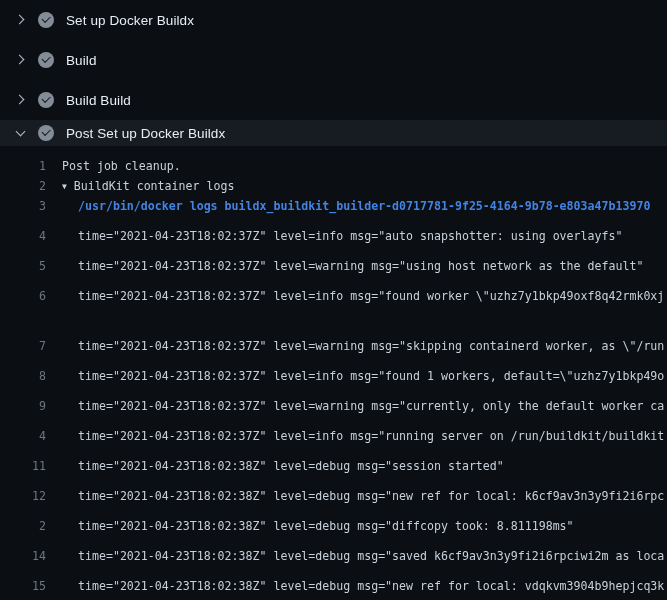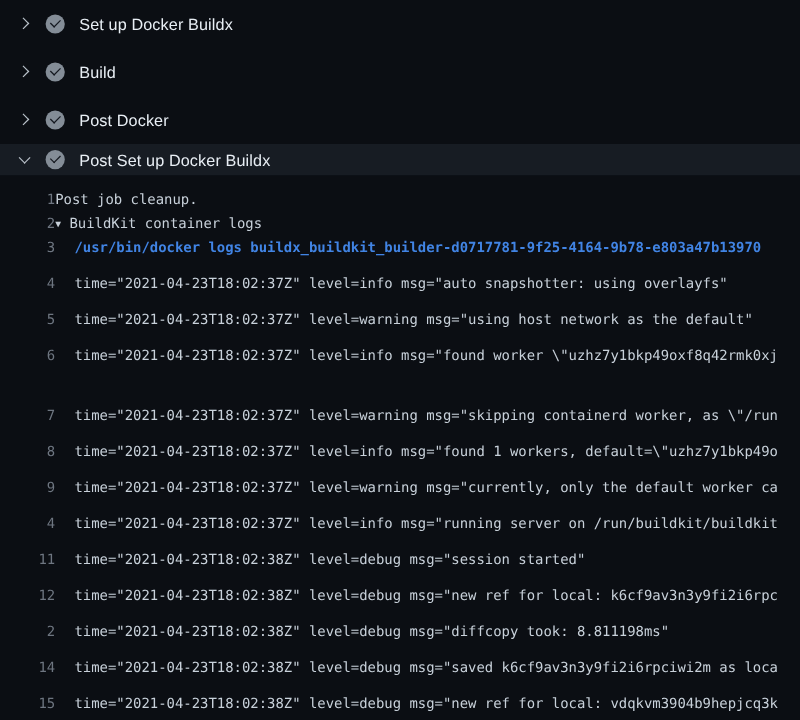--- a/index.html
+++ b/index.html
@@ -40,21 +40,21 @@
   .log {
     padding-top:10px;
     font-family:"DejaVu Sans Mono","Liberation Mono",monospace;
     font-size:11.6px;
   }
   .row { display:flex; height:20px; line-height:20px; white-space:pre; }
   .num {
     width:46px; flex:none; text-align:right;
     color:#6e7681; cursor:pointer;
   }
-  .txt { margin-left:0; color:#c8d1da; flex:none; }
+  .txt { margin-left:16px; color:#c8d1da; flex:none; }
   .row.command .txt, .row.log .txt { padding-left:16px; }
   .row.command .txt { color:#4184e4; font-weight:bold; }
   .tri {
     display:inline-block; font-size:8px; vertical-align:1px;
     margin-right:7px; color:#c8d1da; cursor:pointer;
   }
 </style>
 </head>
 <body>
 
@@ -65,21 +65,21 @@
     <span class="step-label">Set up Docker Buildx</span>
   </div>
   <div class="step">
     <span class="chevron"></span>
     <span class="check"></span>
     <span class="step-label">Build</span>
   </div>
   <div class="step">
     <span class="chevron"></span>
     <span class="check"></span>
-    <span class="step-label">Post Docker</span>
+    <span class="step-label">Build Build</span>
   </div>
   <div class="step expanded">
     <span class="chevron"></span>
     <span class="check"></span>
     <span class="step-label">Post Set up Docker Buildx</span>
   </div>
 </div>
 
 <div class="log">
     <div class="row plain"><span class="num">1</span><span class="txt">Post job cleanup.</span></div>

